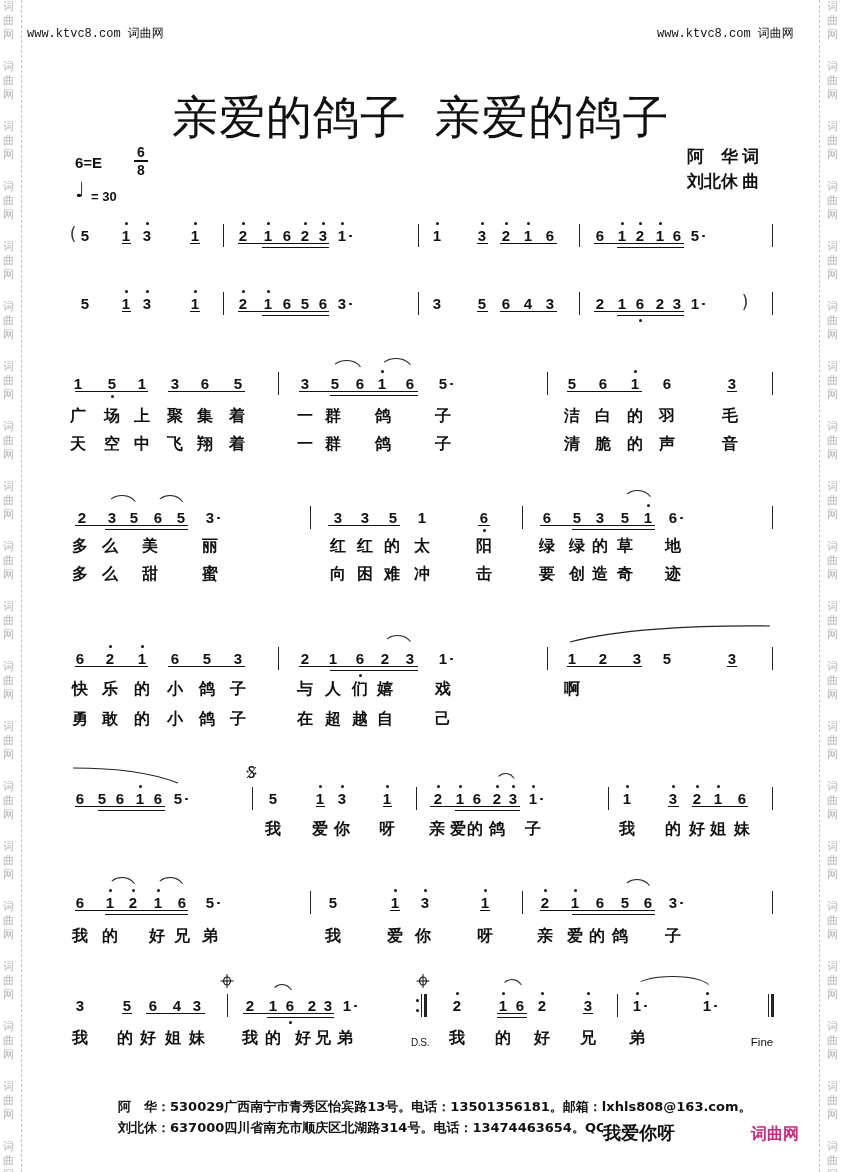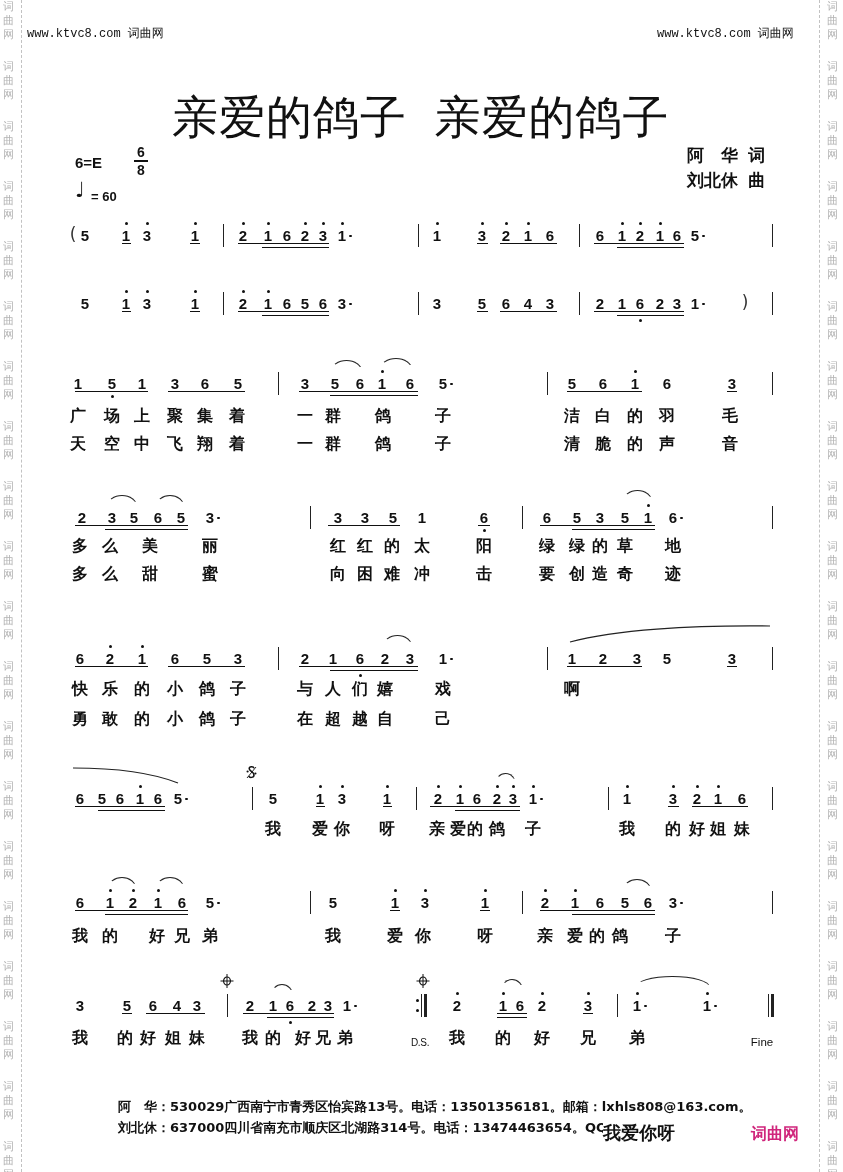--- a/index.html
+++ b/index.html
@@ -10,21 +10,21 @@
   .wm-col { position:absolute; top:0; width:16px; height:1172px; }
   .wm-char { position:absolute; left:0; font-family:"DejaVu Sans",sans-serif; font-size:11px; line-height:12px; color:#b4b4b4; }
   .site { position:absolute; font-family:"Liberation Mono","DejaVu Sans Mono",monospace; font-size:12px; line-height:14px; color:#111; white-space:nowrap;text-align:center; }
   .title { position:absolute; margin:0; left:172px; top:88px; font-family:"DejaVu Sans",sans-serif; font-weight:normal;
            font-size:46px; line-height:58px; word-spacing:12px; letter-spacing:1px; white-space:nowrap; color:#111; }
   .key { position:absolute; left:75px; top:155px; font-weight:bold; font-size:15px; line-height:16px; }
   .timesig { position:absolute; left:134px; top:145px; width:14px; text-align:center; font-weight:bold; font-size:14px; line-height:14px; }
   .timesig .line { display:block; height:1.5px; background:#111; margin:1px 0; }
   .tempo-note { position:absolute; left:75px; top:178px; font-family:"DejaVu Sans",sans-serif; font-size:21px; line-height:24px; }
   .tempo-val { position:absolute; left:91px; top:190px; font-weight:bold; font-size:13px; line-height:14px; }
-  .credit { position:absolute; left:687px; font-family:Liberation Mono, monospace; font-weight:bold; font-size:17px; line-height:20px; white-space:nowrap; }
+  .credit { position:absolute; left:687px; font-family:Liberation Serif, serif; font-weight:bold; font-size:17px; line-height:20px; white-space:nowrap; }
   .staff-row { position:absolute; left:0; top:0; width:0; height:0; }
   .note { position:absolute; font-family:"Liberation Sans",sans-serif; font-weight:bold; font-size:15px; line-height:15px;
           transform:translate(-50%,-50%); white-space:nowrap; }
   .paren { position:absolute; font-family:"DejaVu Sans",sans-serif; font-size:17px; line-height:17px; color:#333; transform:translate(-50%,-55%); }
   .dot { position:absolute; width:3px; height:3px; margin-left:-1.5px; margin-top:-1.5px; border-radius:50%; background:#111; }
   .dot.aug { width:2.6px; height:2.6px; }
   .beam { position:absolute; height:1.3px; background:#111; }
   .bar { position:absolute; width:1.3px; height:23px; background:#222; }
   .slur { position:absolute; height:11px; box-sizing:border-box; border:1.1px solid #222;
           border-color:#222 transparent transparent transparent; border-radius:50% 50% 0 0 / 100% 100% 0 0; }
@@ -170,21 +170,21 @@
 
 <h1 class="title">亲爱的鸽子 亲爱的鸽子</h1>
 
 <span class="key">6=E</span>
 <div class="timesig">
   <span style="display:block">6</span>
   <span class="line"></span>
   <span style="display:block">8</span>
 </div>
 <span class="tempo-note">♩</span>
-<span class="tempo-val">= 60</span>
+<span class="tempo-val">= 30</span>
 
 <span class="credit" style="top:147px">阿　华 词</span>
 <span class="credit" style="top:172px">刘北休 曲</span>
 
 <div id="score">
     <div class="staff-row">
       <span class="note" style="left: 85px; top: 235px;">5</span>
       <span class="note" style="left: 126px; top: 235px;">1</span>
       <i class="dot" style="left: 126px; top: 223.5px;"></i>
       <span class="note" style="left: 147px; top: 235px;">3</span>

